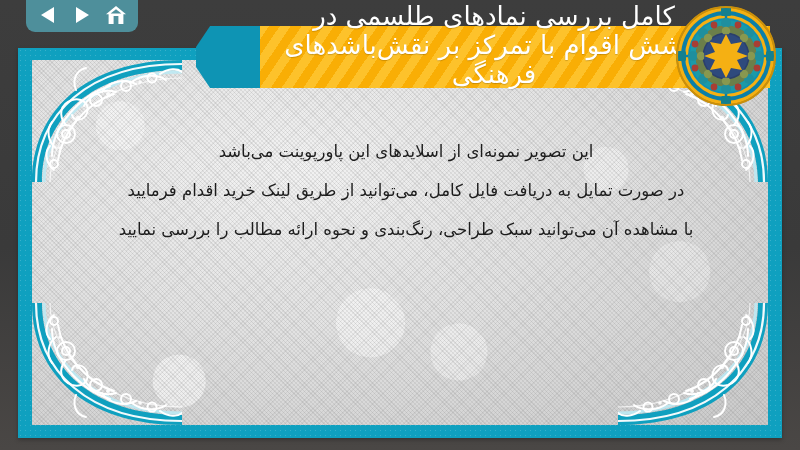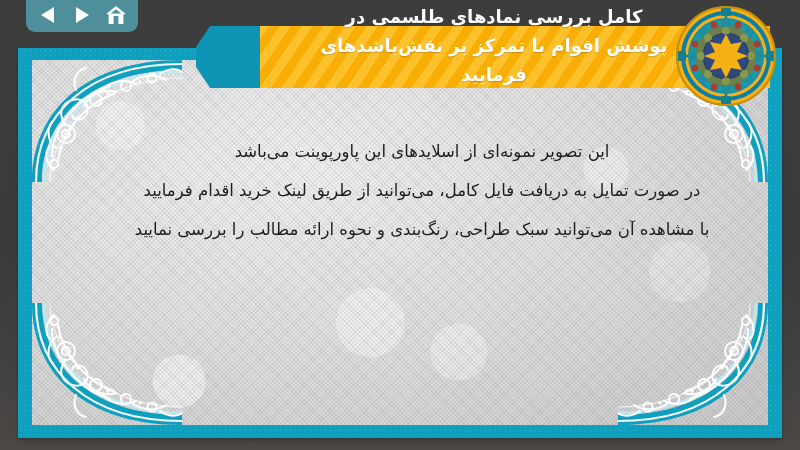--- a/index.html
+++ b/index.html
@@ -89,23 +89,23 @@
   
   .title-text {
     position: absolute;
     left: 238px;
     top: 2px;
     width: 512px;
     z-index: 30;
     text-align: center;
     direction: rtl;
     color: #ffffff;
-    font-size: 18px;
+    font-size: 26px;
     line-height: 29px;
-    font-weight: 700;
+    font-weight: 400;
     letter-spacing: 0px;
     text-shadow: 0 1px 1px rgba(0,0,0,0.18);
   }
 
   
   .medallion {
     position: absolute;
     left: 674px;
     top: 4px;
     width: 104px;
@@ -165,21 +165,21 @@
     pointer-events: none;
   }
   .corner.tl { left: 14px;  top: 12px; }
   .corner.tr { right: 14px; top: 12px; transform: scaleX(-1); }
   .corner.bl { left: 14px;  bottom: 13px; transform: scaleY(-1); }
   .corner.br { right: 14px; bottom: 13px; transform: scale(-1,-1); }
 
   
   .body-text {
     position: absolute;
-    left: 72px;
+    left: 56px;
     top: 132px;
     width: 700px;
     z-index: 22;
     direction: rtl;
     text-align: center;
     color: #1c1c1c;
     font-size: 16.5px;
     line-height: 39px;
     font-weight: 400;
   }
@@ -337,21 +337,21 @@
     <p>در صورت تمایل به دریافت فایل کامل، می‌توانید از طریق لینک خرید اقدام فرمایید</p>
     <p>با مشاهده آن می‌توانید سبک طراحی، رنگ‌بندی و نحوه ارائه مطالب را بررسی نمایید</p>
   </div>
 
   <div class="banner-tail"></div>
   <div class="title-banner"></div>
 
   <div class="title-text">
     <div>کامل بررسی نمادهای طلسمی در</div>
     <div>پوشش اقوام با تمرکز بر نقش‌باشد‌های</div>
-    <div>فرمایید</div>
+    <div>فرهنگی</div>
   </div>
 
   <div class="medallion">
     <svg viewBox="0 0 104 104" width="104" height="104">
       <circle cx="52" cy="52" r="49" fill="#f5b013" stroke="#b8860b" stroke-width="1.5"></circle>
       <circle cx="52" cy="52" r="45" fill="#0b7fa8"></circle>
       <circle cx="52" cy="52" r="41" fill="#f5b013"></circle>
       <circle cx="52" cy="52" r="38" fill="#0e8fb5"></circle>
       <circle cx="52" cy="52" r="35" fill="#2b3f6b"></circle>
       <g>

